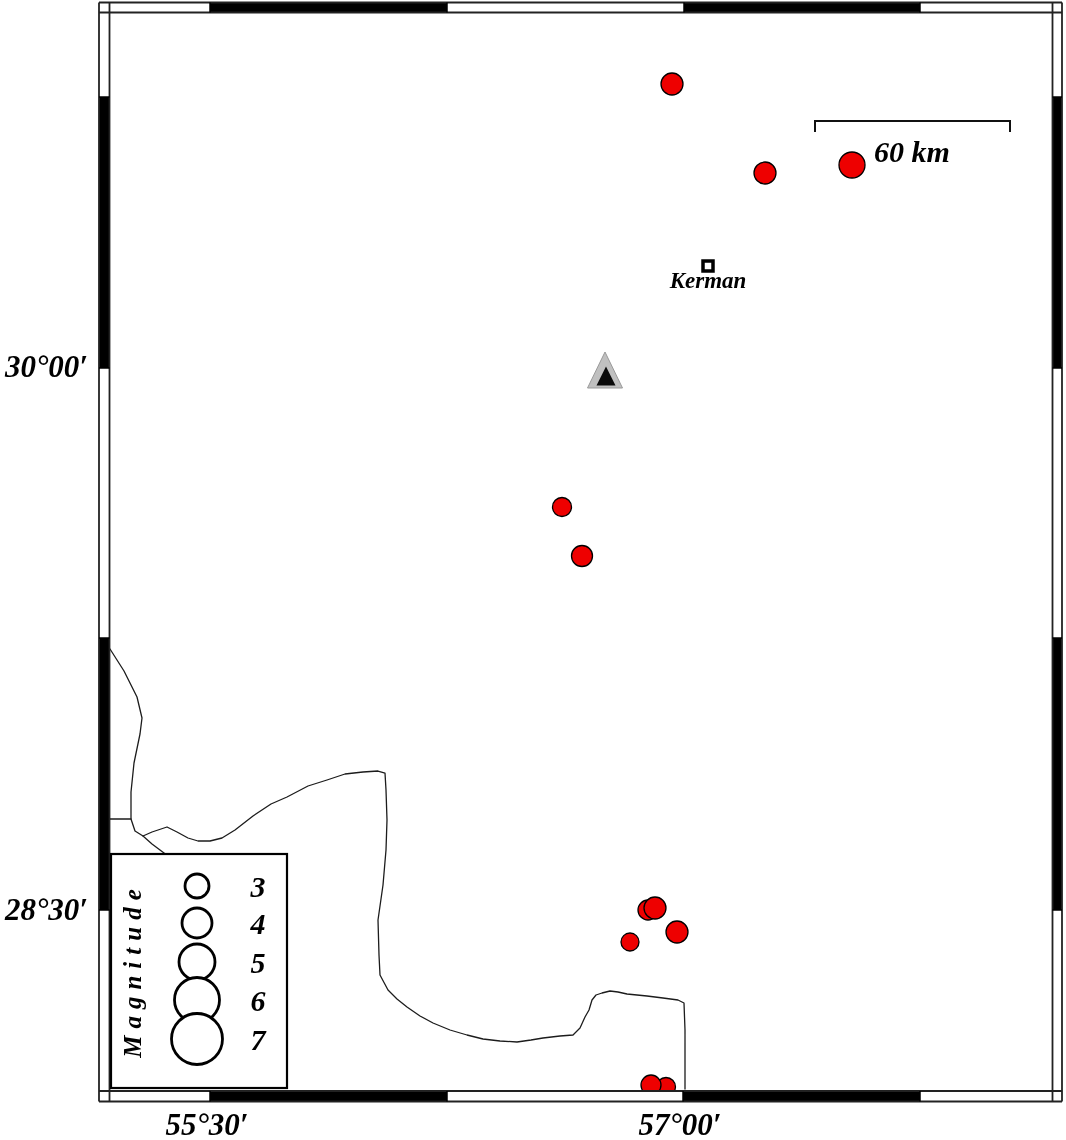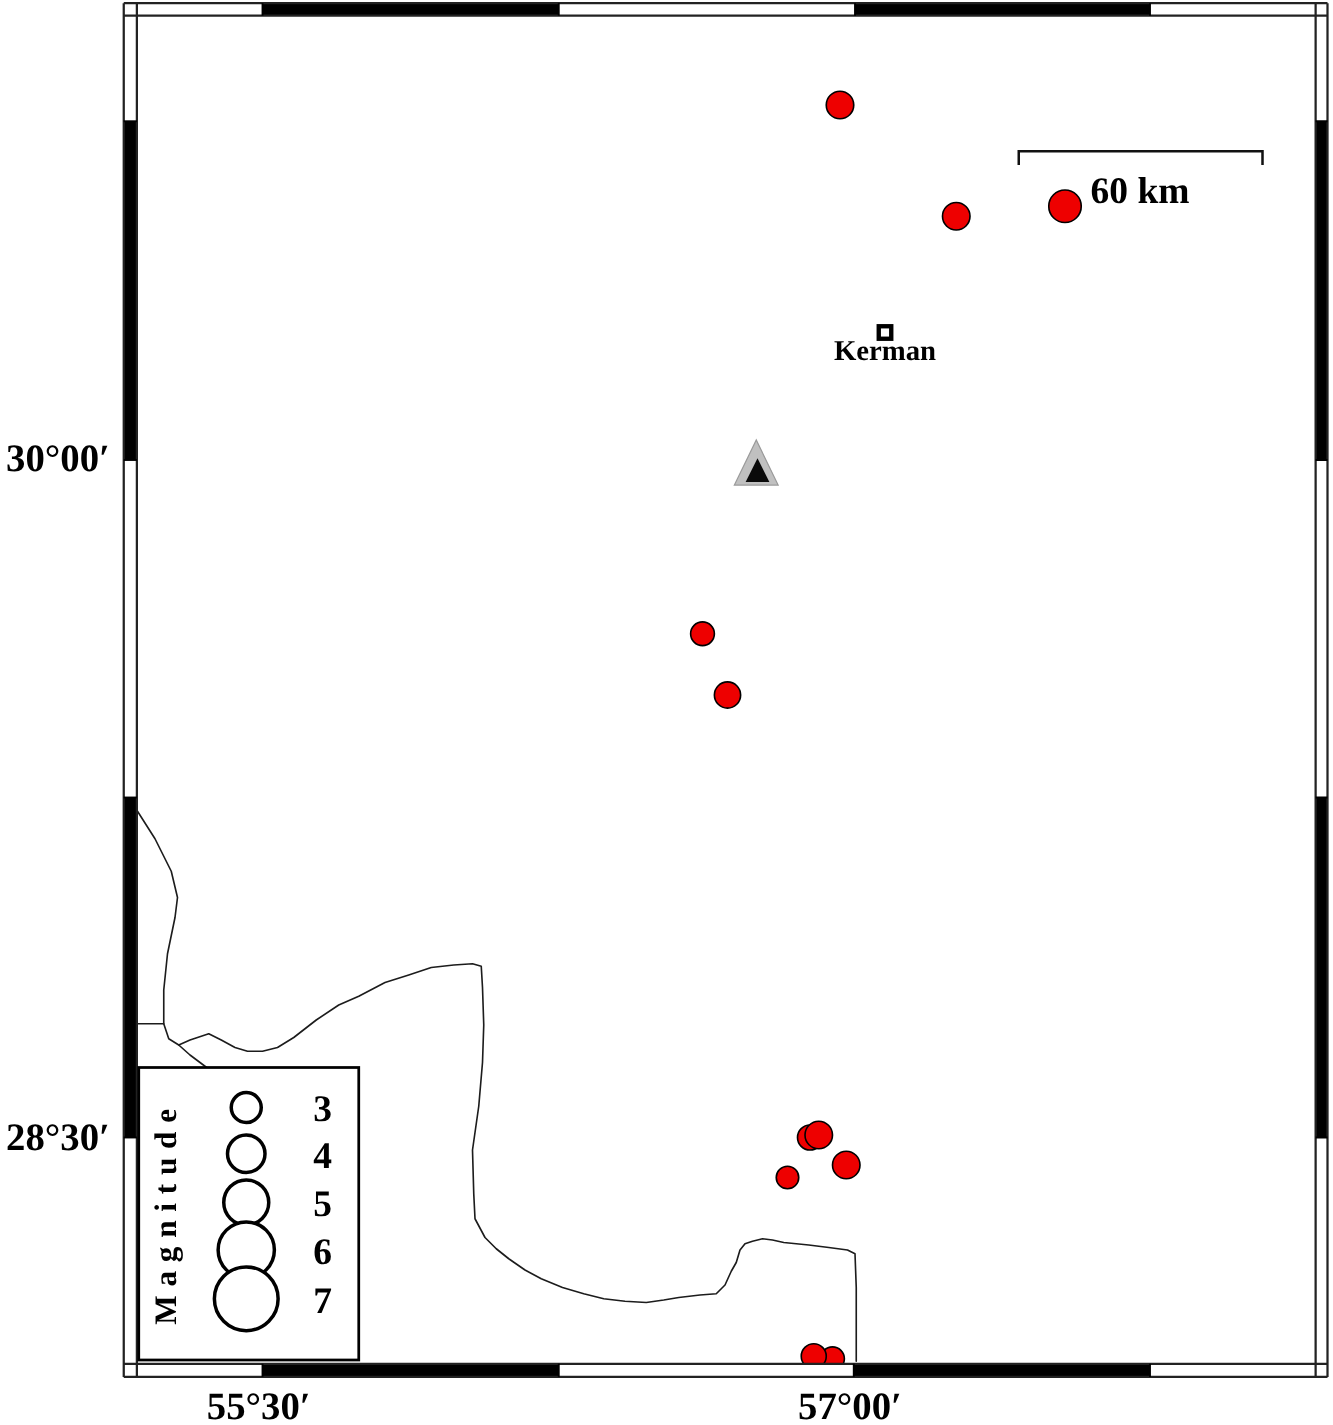--- a/index.html
+++ b/index.html
@@ -2,20 +2,21 @@
 <html><head>
 <meta charset="utf-8">
 <style>
   html,body{margin:0;padding:0;background:#fff;}
   #stage{
     position:relative;
     width:1066px;height:1140px;
     background:#ffffff;
     font-family:"Liberation Serif","DejaVu Serif",serif;
     overflow:hidden;
+    font-style:italic;
   }
   svg{position:absolute;left:0;top:0;}
   text{font-family:"Liberation Serif","DejaVu Serif",serif;font-weight:bold;fill:#000;}
   .axis-label{font-size:31px;}
   .scale-label{font-size:30px;}
   .city-label{font-size:23px;}
   .legend-num{font-size:30px;}
   .legend-title{font-size:25px;letter-spacing:7px;}
 </style>
 </head>

